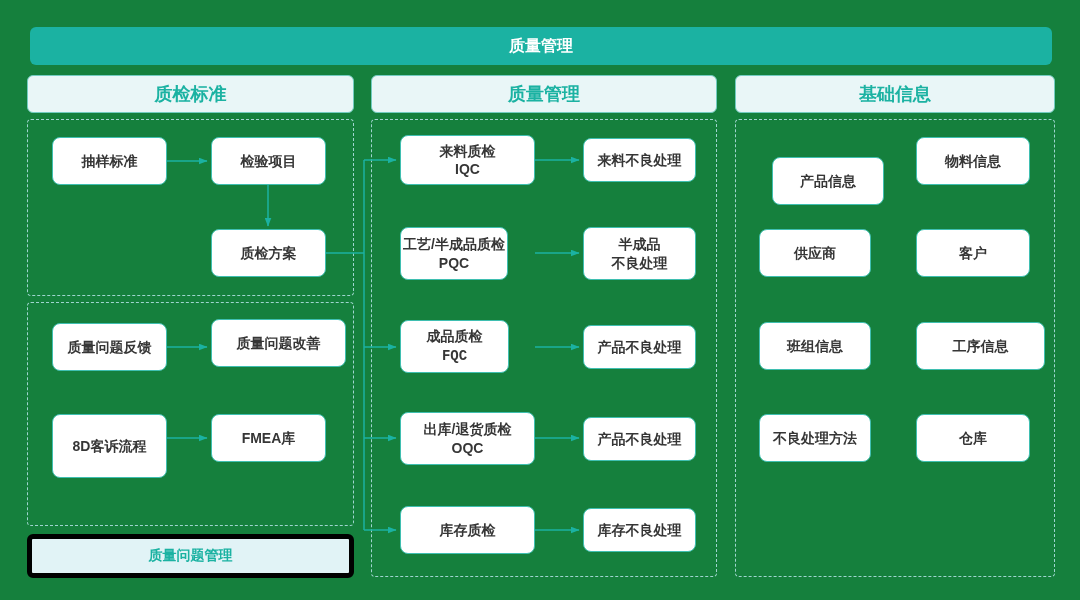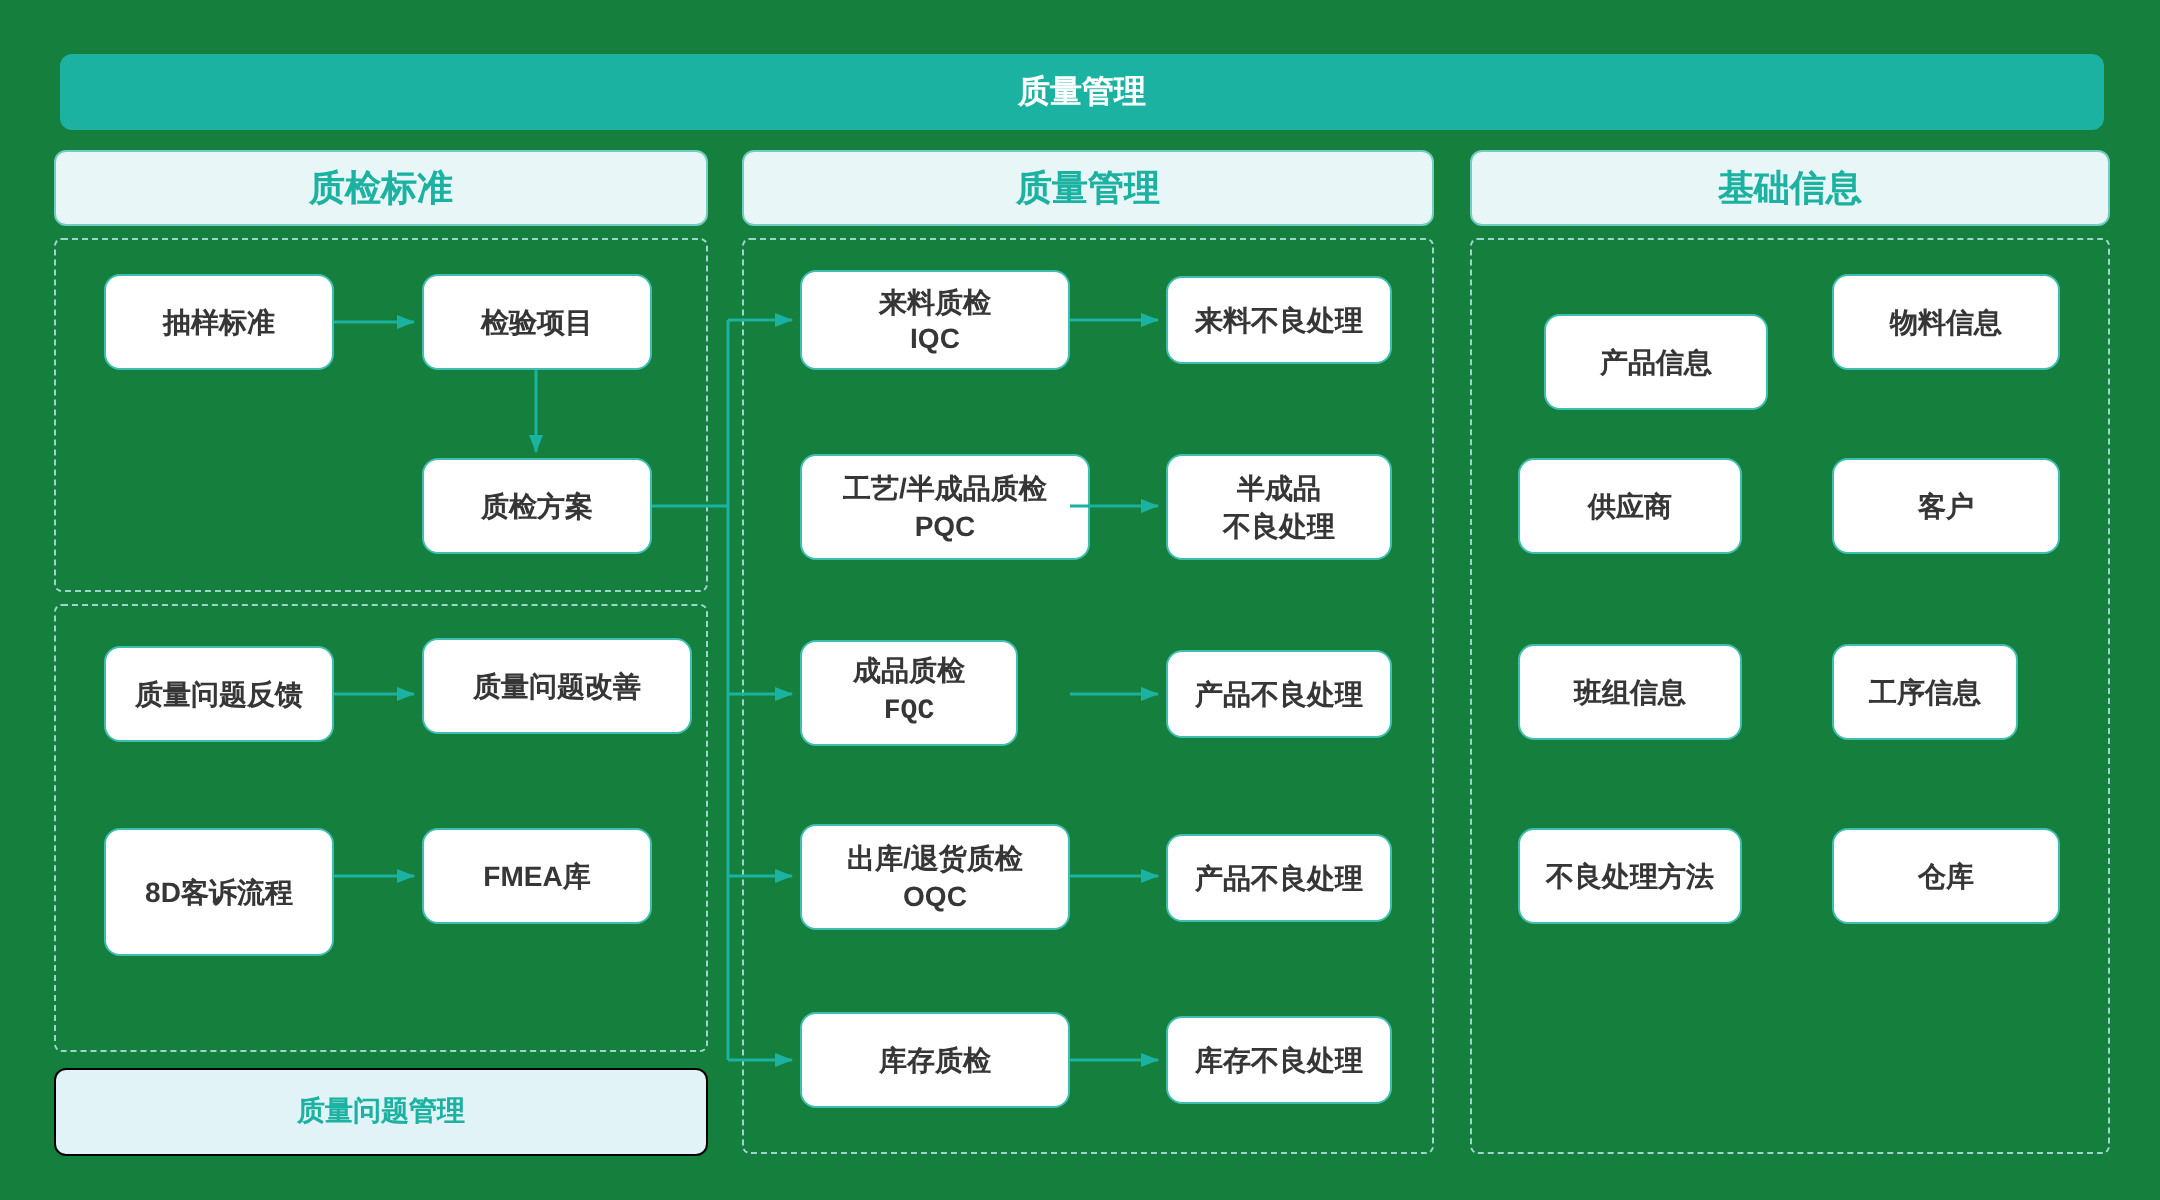--- a/index.html
+++ b/index.html
@@ -25,21 +25,21 @@
   }
   .node{
     position:absolute;background:#ffffff;border:1.5px solid #3fbfb1;
     border-radius:8px;color:#363636;font-size:14px;font-weight:600;
     line-height:1.3;text-align:center;box-sizing:border-box;
     display:flex;flex-direction:column;align-items:center;justify-content:center;
     padding:2px;
   }
   .footerbox{
     position:absolute;left:27px;top:534px;width:327px;height:44px;
-    background:#e1f3f6;border:1px solid #000000;border-radius:6px;
+    background:#e1f3f6;border:5px solid #000000;border-radius:6px;
     color:#1bb2a2;font-size:14px;font-weight:bold;box-sizing:border-box;
     display:flex;align-items:center;justify-content:center;
   }
   svg.connectors{position:absolute;left:0;top:0;pointer-events:none;}
   .conn{stroke:#1bb2a2;stroke-width:1.5;fill:none;}
 </style>
 </head>
 <body>
 
 <div class="canvas">
@@ -89,21 +89,21 @@
     <span>FMEA库</span>
   </div>
 
   <div class="node" style="left:400px;top:135px;width:135px;height:50px;">
     <span>来料质检</span>
     <span>IQC</span>
   </div>
   <div class="node" style="left:583px;top:138px;width:113px;height:44px;">
     <span>来料不良处理</span>
   </div>
-  <div class="node" style="left:400px;top:227px;width:145px;height:53px;">
+  <div class="node" style="left:400px;top:227px;width:108px;height:53px;">
     <span>工艺/半成品质检</span>
     <span>PQC</span>
   </div>
   <div class="node" style="left:583px;top:227px;width:113px;height:53px;">
     <span>半成品</span>
     <span>不良处理</span>
   </div>
   <div class="node" style="left:400px;top:320px;width:109px;height:53px;font-family:Liberation Mono, monospace;">
     <span>成品质检</span>
     <span>FQC</span>
@@ -133,21 +133,21 @@
   </div>
   <div class="node" style="left:759px;top:229px;width:112px;height:48px;">
     <span>供应商</span>
   </div>
   <div class="node" style="left:916px;top:229px;width:114px;height:48px;">
     <span>客户</span>
   </div>
   <div class="node" style="left:759px;top:322px;width:112px;height:48px;">
     <span>班组信息</span>
   </div>
-  <div class="node" style="left:916px;top:322px;width:93px;height:48px;">
+  <div class="node" style="left:916px;top:322px;width:129px;height:48px;">
     <span>工序信息</span>
   </div>
   <div class="node" style="left:759px;top:414px;width:112px;height:48px;text-align:right;">
     <span>不良处理方法</span>
   </div>
   <div class="node" style="left:916px;top:414px;width:114px;height:48px;">
     <span>仓库</span>
   </div>
 
   <svg class="connectors" id="connectors" width="1080" height="600">

